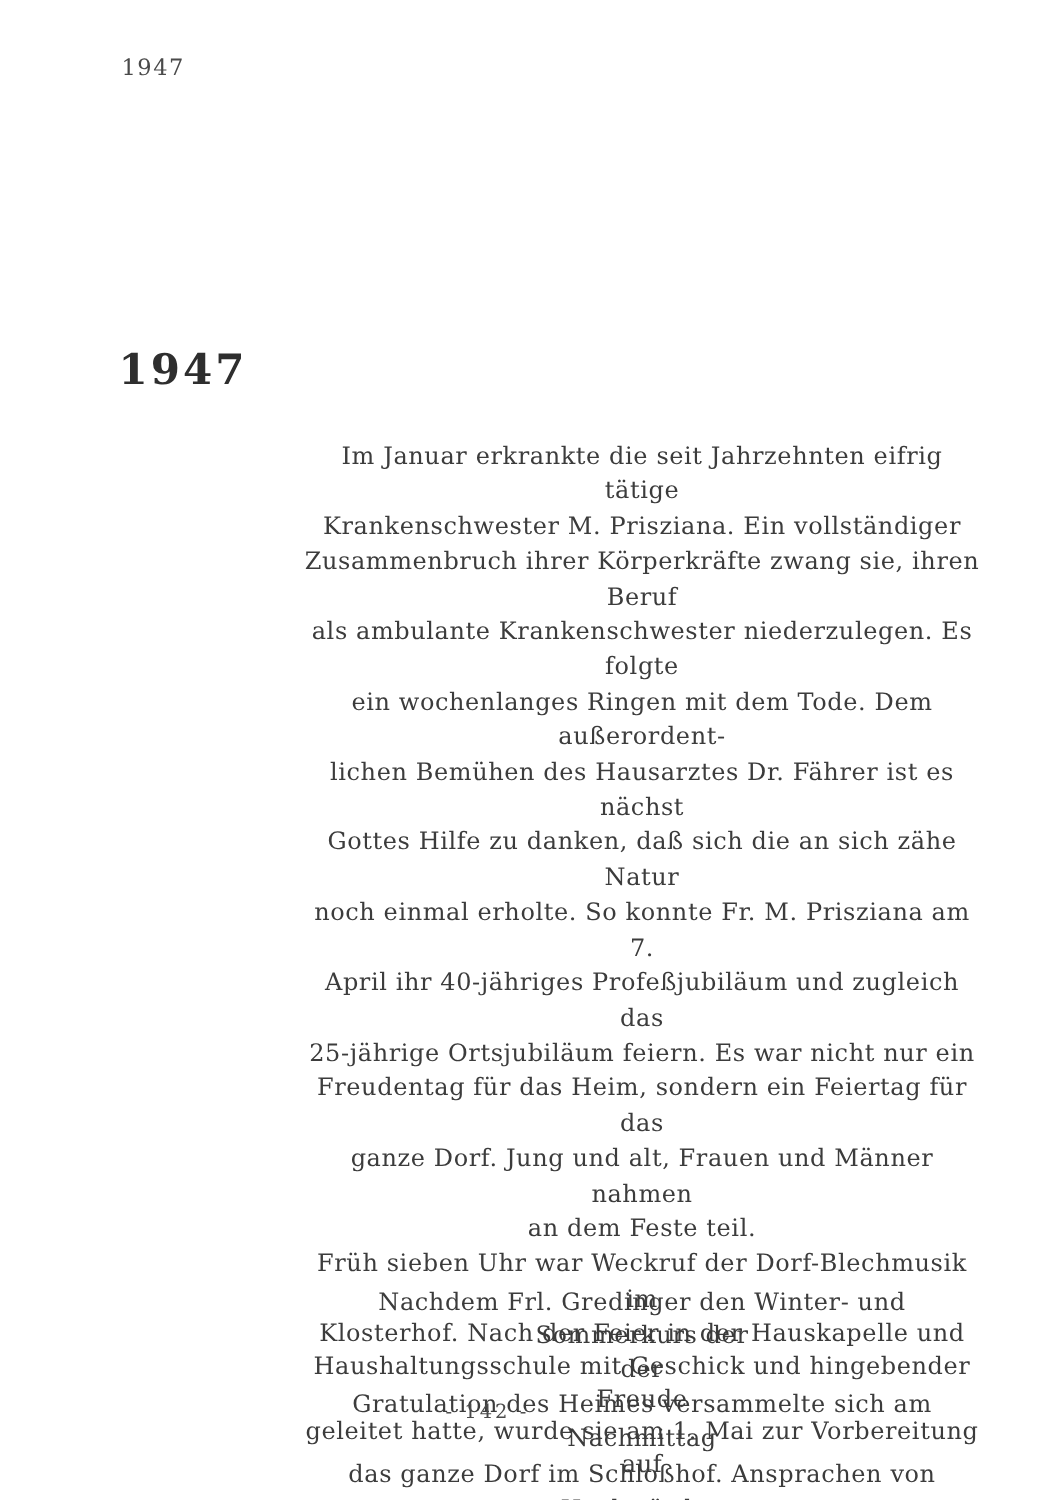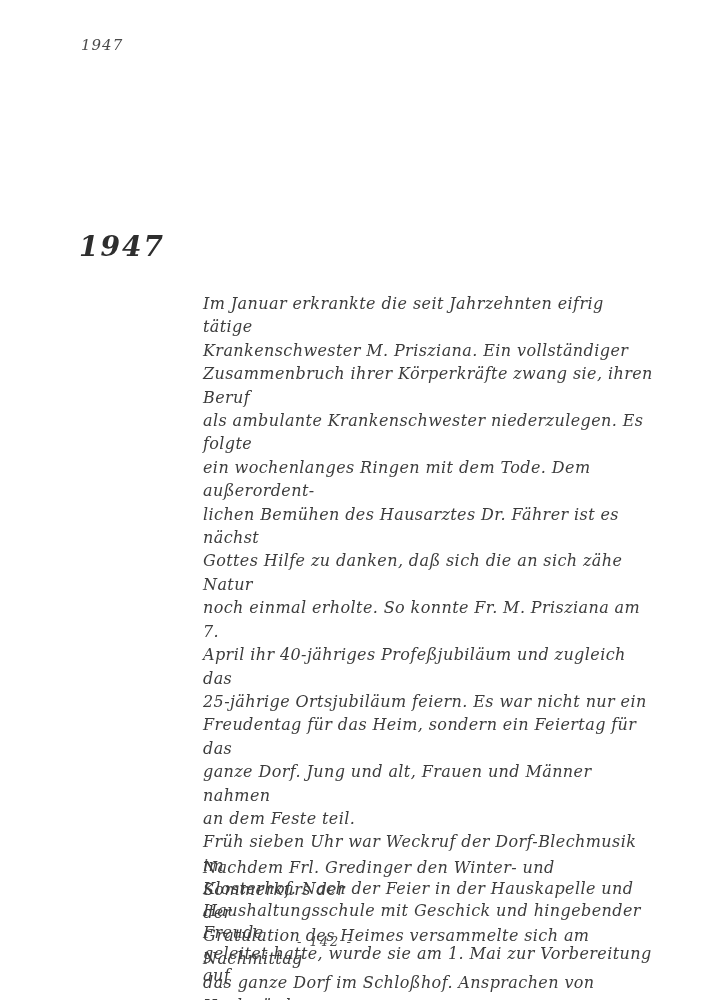--- a/index.html
+++ b/index.html
@@ -7,22 +7,22 @@
     padding: 0;
     background: #ffffff;
   }
   .page {
     position: relative;
     width: 707px;
     height: 1000px;
     background: #ffffff;
     overflow: hidden;
     font-family: "DejaVu Serif", serif;
-    font-style: italic;
     color: #3c3c3c;
+    text-align: center;
   }
   .margin-year {
     position: absolute;
     left: 81px;
     top: 36px;
     font-size: 15px;
     letter-spacing: 1px;
     color: #4a4a4a;
   }
   .year-heading {

